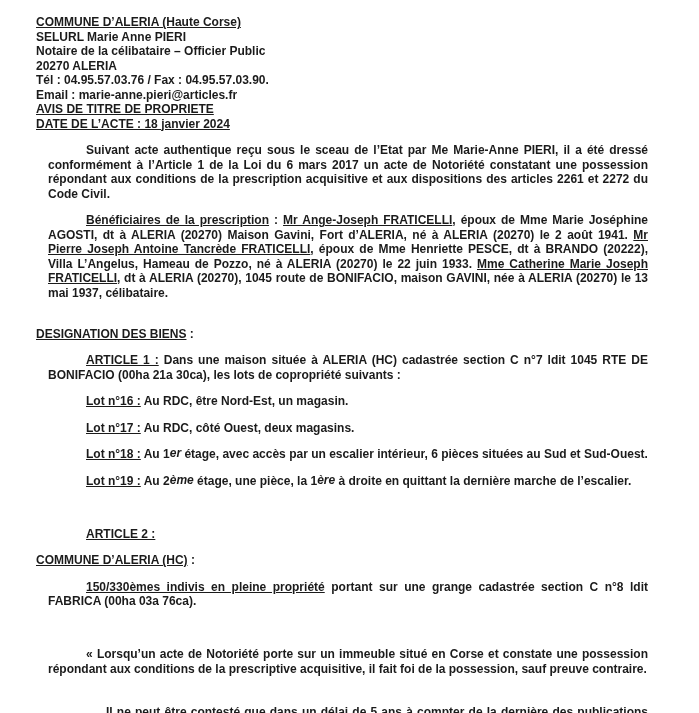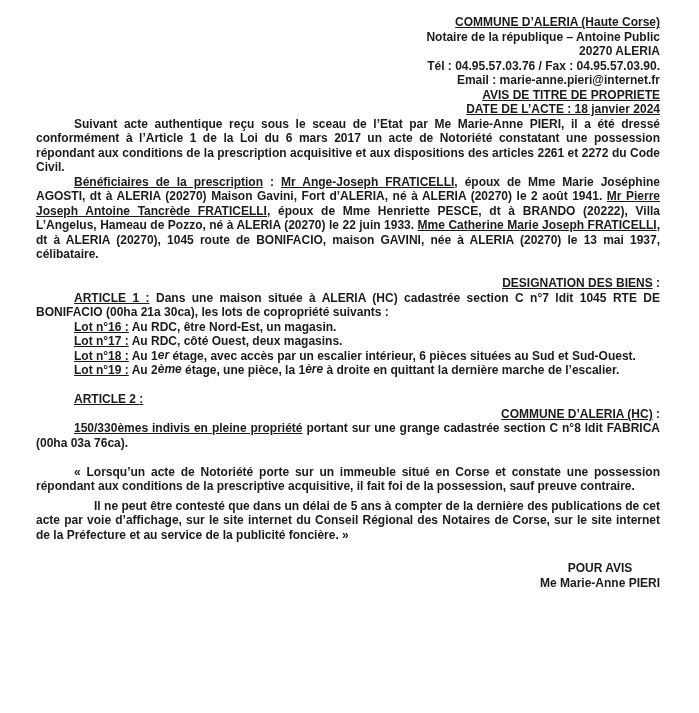--- a/index.html
+++ b/index.html
@@ -10,47 +10,48 @@
     box-sizing: border-box;
     background: #ffffff;
     color: #1b1b1b;
     font-family: "Liberation Sans", "DejaVu Sans", sans-serif;
     font-weight: bold;
     font-size: 12px;
     line-height: 14.5px;
     padding: 15px 39px 0 36px;
     overflow: hidden;
   }
-  .center { text-align: right; }
+  .center { text-align: left; }
   .u { text-decoration: underline; }
   .sup { font-size: 12px; vertical-align: top; line-height: 1; font-style: italic; }
-  p { margin: 0; text-align: justify; }
+  p { margin: 12px; text-align: justify; }
   .indent { text-indent: 38px; }
   .big-indent { text-indent: 58px; }
   .gap { height: 14.5px; }
   .half-gap { height: 5px; }
   .footer-block {
     width: -moz-fit-content;
     width: fit-content;
     margin-left: auto;
     margin-top: 19px;
     text-align: center;
   }
 </style>
 </head>
 <body>
 
 <div class="page">
 
   <div class="center">
     <div class="u">COMMUNE D’ALERIA (Haute Corse)</div>
-    <div>Notaire de la république – Antoine Public</div>
+    <div>SELURL Marie Anne PIERI</div>
+    <div>Notaire de la célibataire – Officier Public</div>
     <div>20270 ALERIA</div>
     <div>Tél : 04.95.57.03.76 / Fax : 04.95.57.03.90.</div>
-    <div>Email : marie-anne.pieri@internet.fr</div>
+    <div>Email : marie-anne.pieri@articles.fr</div>
     <div class="u">AVIS DE TITRE DE PROPRIETE</div>
     <div class="u">DATE DE L’ACTE : 18 janvier 2024</div>
   </div>
 
   <p class="indent">Suivant acte authentique reçu sous le sceau de l’Etat par Me Marie-Anne PIERI, il a été dressé conformément à l’Article 1 de la Loi du 6 mars 2017 un acte de Notoriété constatant une possession répondant aux conditions de la prescription acquisitive et aux dispositions des articles 2261 et 2272 du Code Civil.</p>
 
   <p class="indent"><span class="u">Bénéficiaires de la prescription</span><span> :  </span><span class="u">Mr Ange-Joseph FRATICELLI</span><span>,  époux de Mme Marie Joséphine AGOSTI, dt à ALERIA (20270) Maison Gavini, Fort d’ALERIA, né à ALERIA (20270) le 2 août 1941. </span><span class="u">Mr Pierre Joseph Antoine Tancrède FRATICELLI</span><span>, époux de Mme Henriette PESCE, dt à BRANDO (20222), Villa L’Angelus, Hameau de Pozzo, né à ALERIA (20270) le 22 juin 1933. </span><span class="u">Mme Catherine Marie Joseph FRATICELLI</span><span>, dt à ALERIA (20270), 1045 route de BONIFACIO, maison GAVINI, née à ALERIA (20270) le 13 mai 1937, célibataire.</span></p>
 
   <div class="gap"></div>
 

